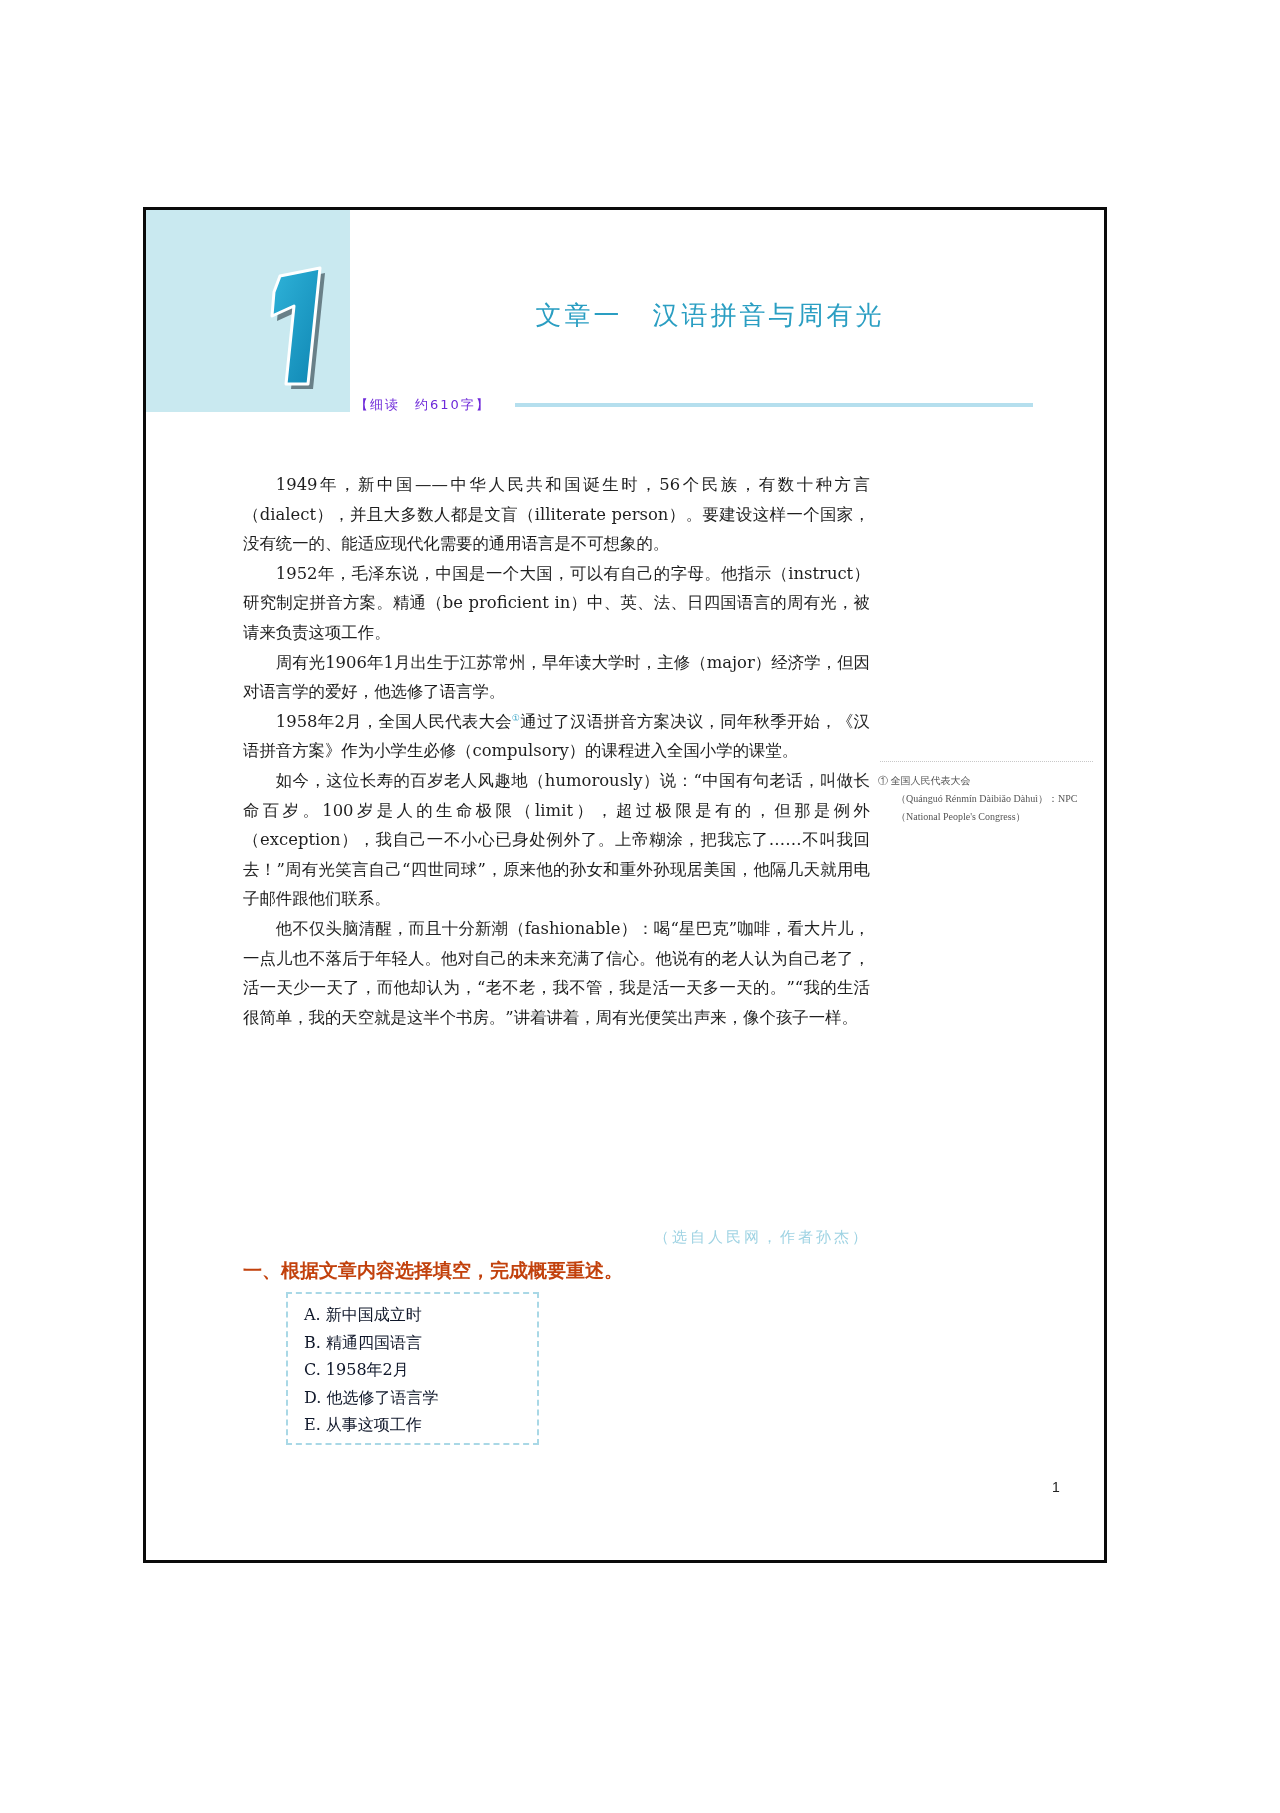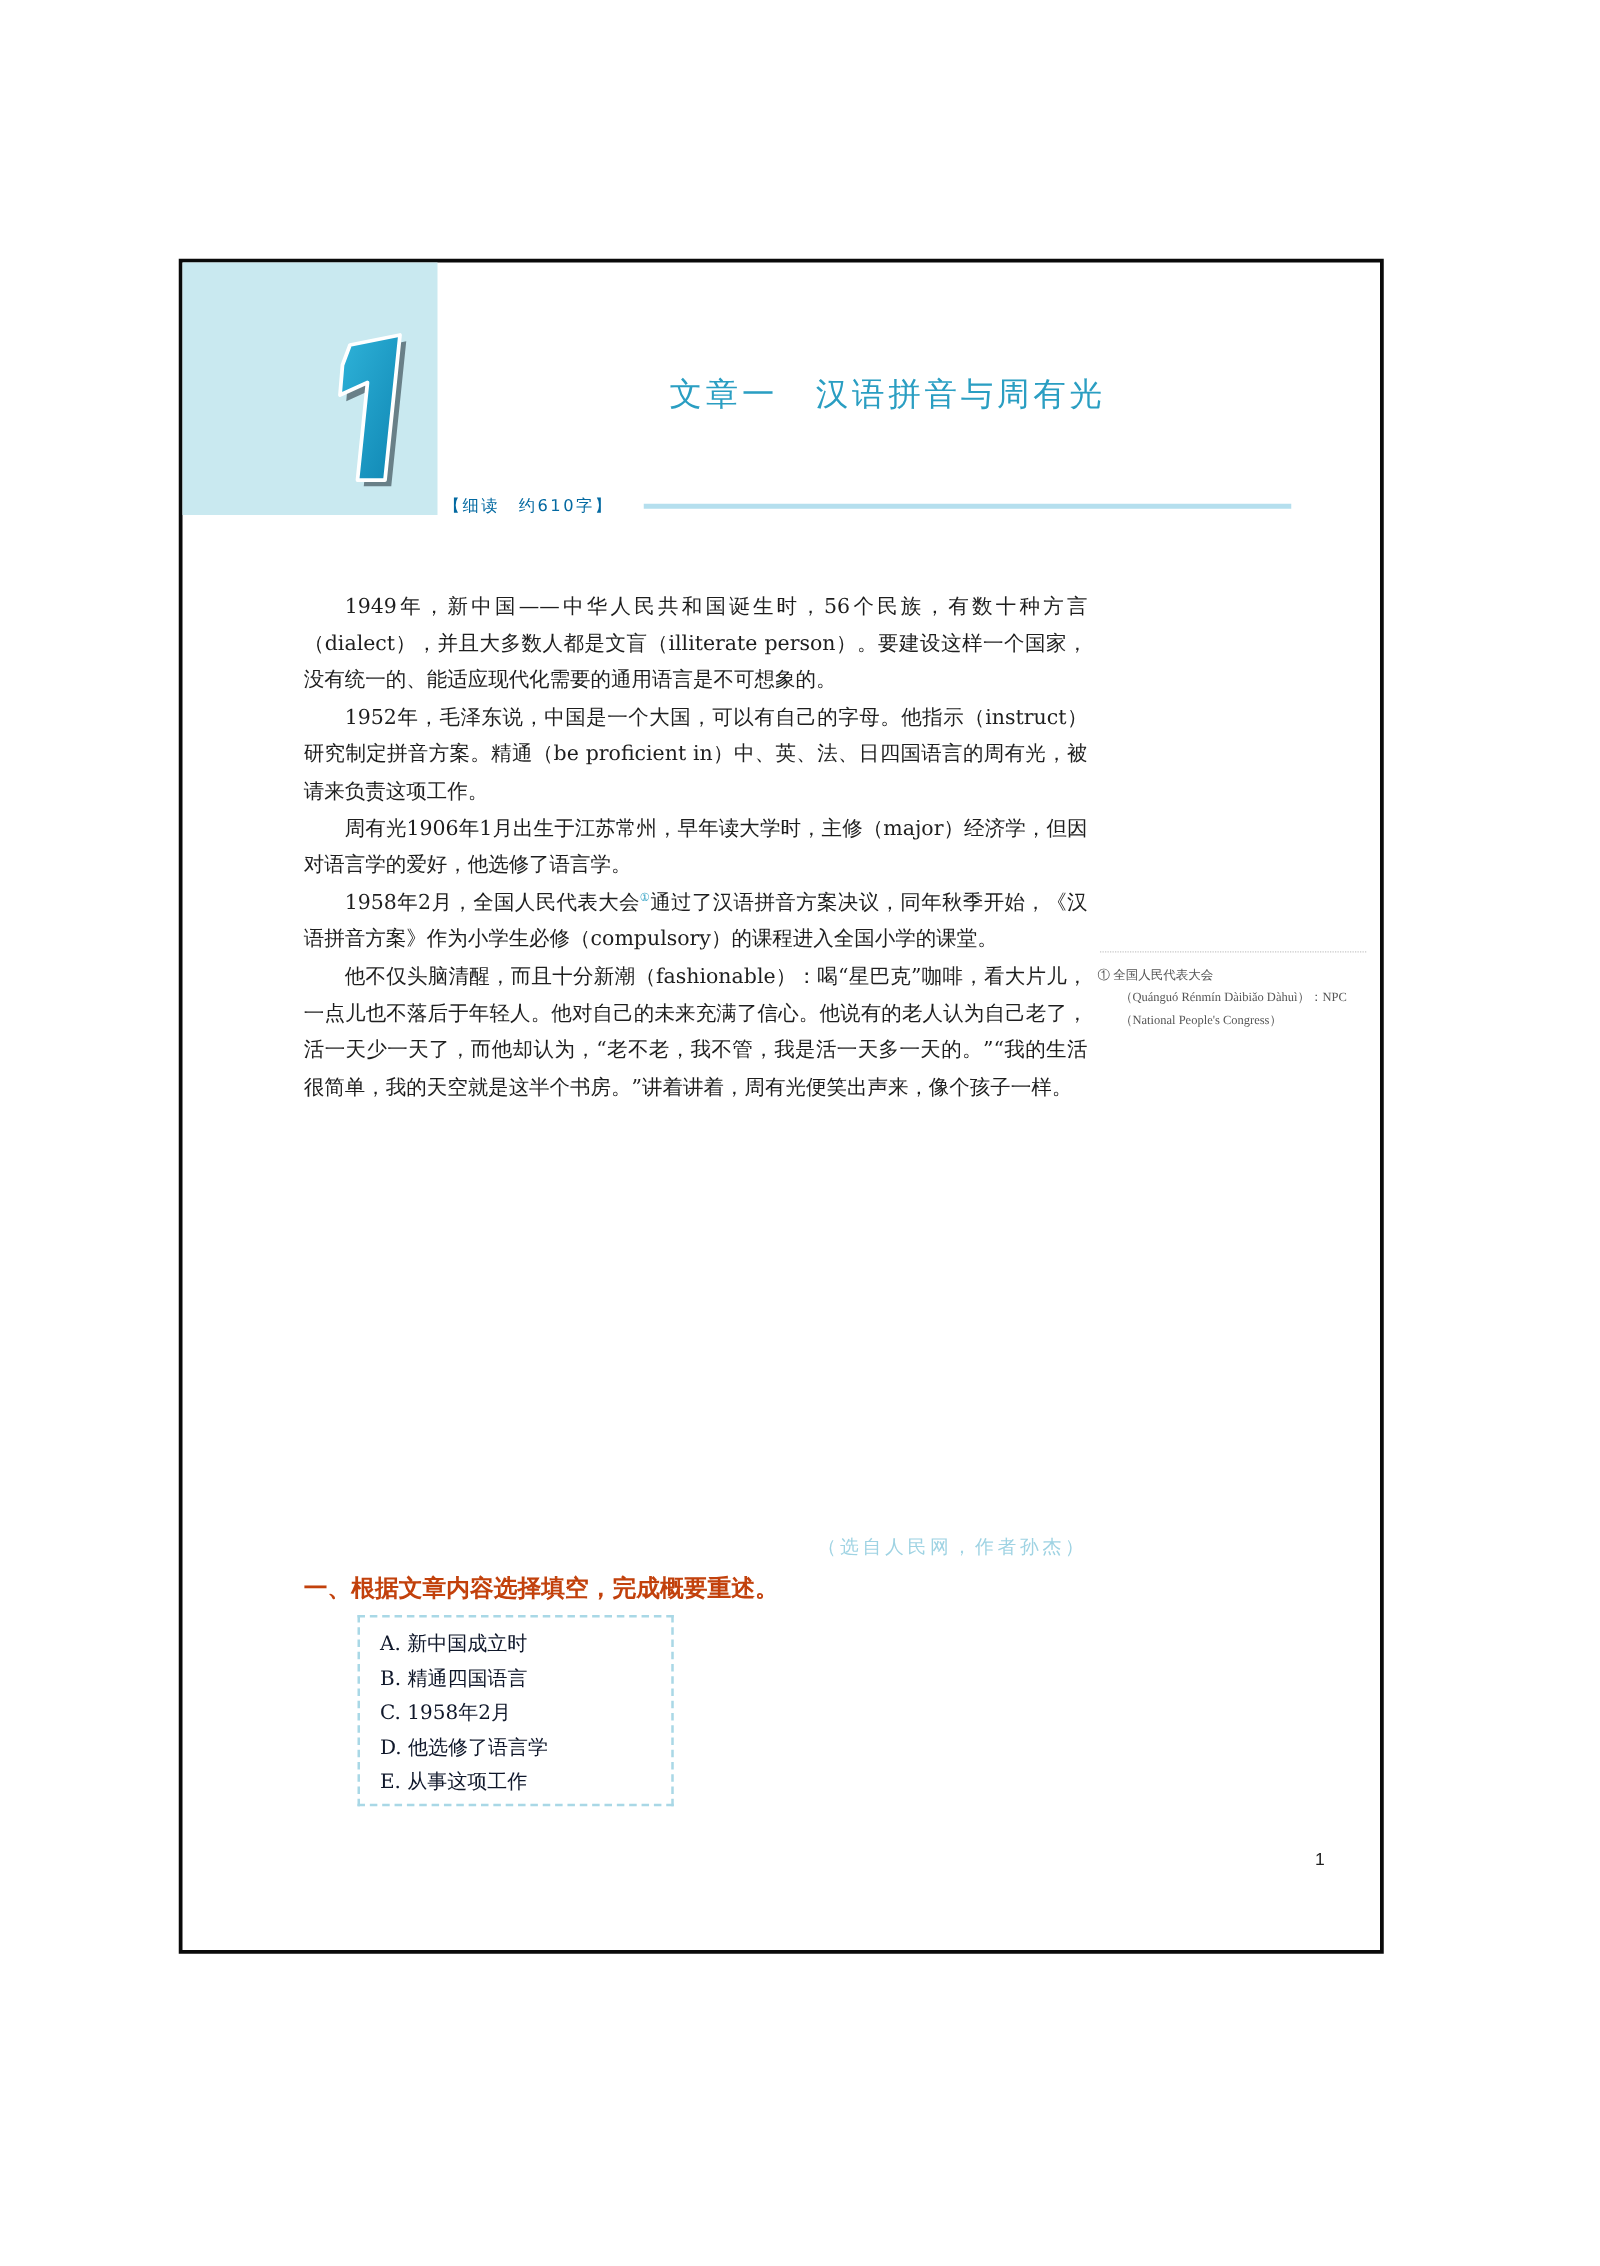--- a/index.html
+++ b/index.html
@@ -7,21 +7,21 @@
            font-family: "DejaVu Serif", "Liberation Serif", serif; color: #222; }
     .frame { position: absolute; left: 143px; top: 207px; width: 958px; height: 1350px;
              border: 3px solid #0a0a0a; box-sizing: content-box; }
     .num-box { position: absolute; left: 146px; top: 210px; width: 204px; height: 202px;
                background: #c9e9f0; }
     .big-num { position: absolute; left: 250px; top: 262px; width: 80px; height: 130px; }
     .title { position: absolute; left: 510px; top: 298px; width: 400px; text-align: center;
              font-family: "DejaVu Sans", "Liberation Sans", sans-serif; font-size: 26px;
              letter-spacing: 3px; color: #2a9ec2; white-space: nowrap; }
     .title .gap { display: inline-block; width: 30px; }
-    .read-tag { position: absolute; left: 355px; top: 396px; font-size: 13px; color: #0369a1;
+    .read-tag { position: absolute; left: 355px; top: 396px; font-size: 13px; color: #6d28d9;
                 letter-spacing: 2px; white-space: nowrap; font-family: "DejaVu Sans", sans-serif; }
     .rule { position: absolute; left: 515px; top: 403px; width: 518px; height: 4px;
             background: #b5dfee; }
     .body-text { position: absolute; left: 243px; top: 470px; width: 627px;
                  font-size: 16.4px; line-height: 29.6px; text-align: justify; color: #1e1e1e; }
     .body-text p { margin: 0; text-indent: 2em; }
     .sup { font-size: 9px; color: #2a9ec2; vertical-align: super; line-height: 0; }
     .side-divider { position: absolute; left: 880px; top: 761px; width: 213px; height: 0;
                     border-top: 1px dotted #c8c8c8; }
     .side-note { position: absolute; left: 878px; top: 772px; width: 200px; font-size: 10px;
@@ -61,20 +61,21 @@
 </div>
 
 <div class="read-tag">【细读　约610字】</div>
 <div class="rule"></div>
 
 <div class="body-text">
   <p>1949年，新中国——中华人民共和国诞生时，56个民族，有数十种方言（dialect），并且大多数人都是文盲（illiterate person）。要建设这样一个国家，没有统一的、能适应现代化需要的通用语言是不可想象的。</p>
   <p>1952年，毛泽东说，中国是一个大国，可以有自己的字母。他指示（instruct）研究制定拼音方案。精通（be proficient in）中、英、法、日四国语言的周有光，被请来负责这项工作。</p>
   <p>周有光1906年1月出生于江苏常州，早年读大学时，主修（major）经济学，但因对语言学的爱好，他选修了语言学。</p>
   <p><span>1958年2月，全国人民代表大会</span><span class="sup">①</span><span>通过了汉语拼音方案决议，同年秋季开始，《汉语拼音方案》作为小学生必修（compulsory）的课程进入全国小学的课堂。</span></p>
+  <p>如今，这位长寿的百岁老人风趣地（humorously）说：“中国有句老话，叫做长命百岁。100岁是人的生命极限（limit），超过极限是有的，但那是例外（exception），我自己一不小心已身处例外了。上帝糊涂，把我忘了……不叫我回去！”周有光笑言自己“四世同球”，原来他的孙女和重外孙现居美国，他隔几天就用电子邮件跟他们联系。</p>
   <p>他不仅头脑清醒，而且十分新潮（fashionable）：喝“星巴克”咖啡，看大片儿，一点儿也不落后于年轻人。他对自己的未来充满了信心。他说有的老人认为自己老了，活一天少一天了，而他却认为，“老不老，我不管，我是活一天多一天的。”“我的生活很简单，我的天空就是这半个书房。”讲着讲着，周有光便笑出声来，像个孩子一样。</p>
 </div>
 
 <div class="side-divider"></div>
 <div class="side-note">
   <span>①</span>
   <span>全国人民代表大会</span>
   <span class="ind">（Quánguó Rénmín Dàibiǎo Dàhuì）：NPC（National People's Congress）</span>
 </div>
 

